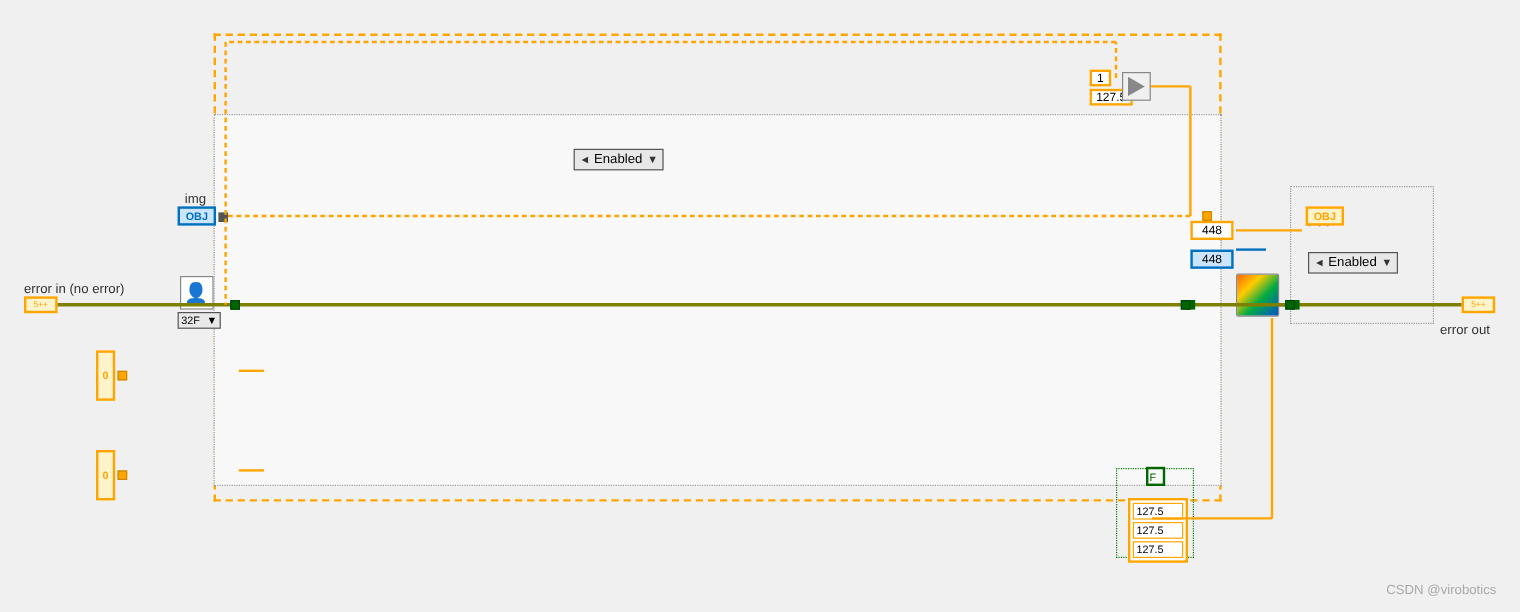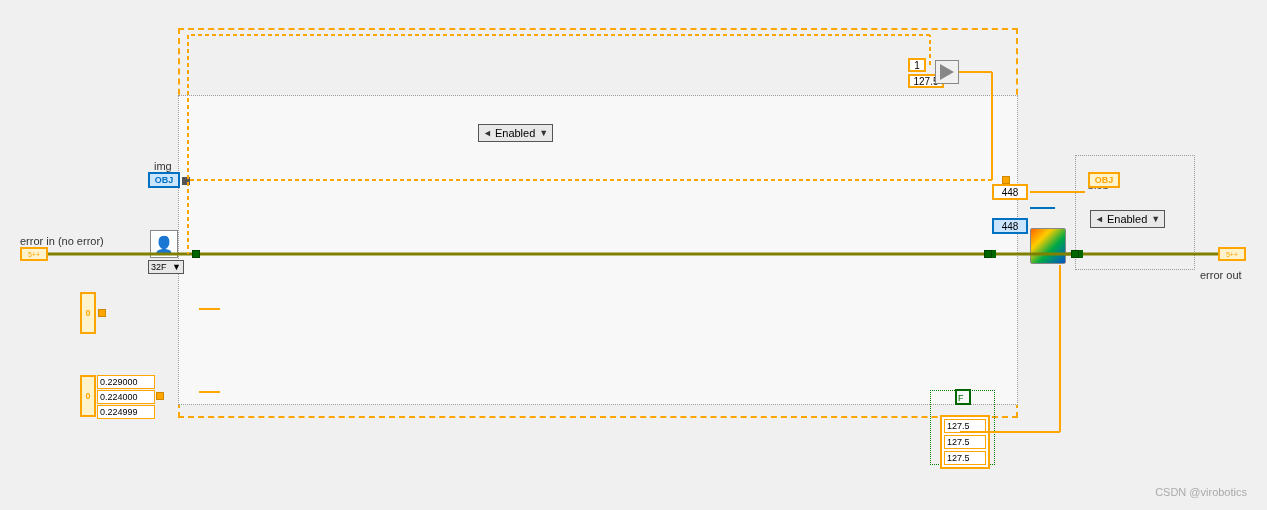--- a/index.html
+++ b/index.html
@@ -258,21 +258,21 @@
       margin-top: 17px;
     }
 
     
     .input-448-group {
       position: absolute;
       top: 184px;
       left: 992px;
       display: flex;
       flex-direction: column;
-      gap: 18px;
+      gap: 8px;
     }
     .input-448 {
       width: 36px;
       height: 16px;
       border: 2px solid #FFA500;
       background: #fff;
       font-size: 10px;
       display: flex;
       align-items: center;
       justify-content: center;
@@ -496,25 +496,20 @@
       </div>
       <div class="connector-right"></div>
     </div>
   </div>
 
   <div class="num-array-2">
     <div style="display:flex; align-items:stretch;">
       <div class="index-box-2">
         <span>0</span>
       </div>
-      <div class="value-col">
-        <div class="val-cell">0.229000</div>
-        <div class="val-cell">0.224000</div>
-        <div class="val-cell">0.224999</div>
-      </div>
       <div class="connector-right"></div>
     </div>
   </div>
 
   <div class="top-right-group">
     <div class="one-box">1</div>
     <div class="val-127-box">127.5</div>
   </div>
 
   <div class="arrow-block">

